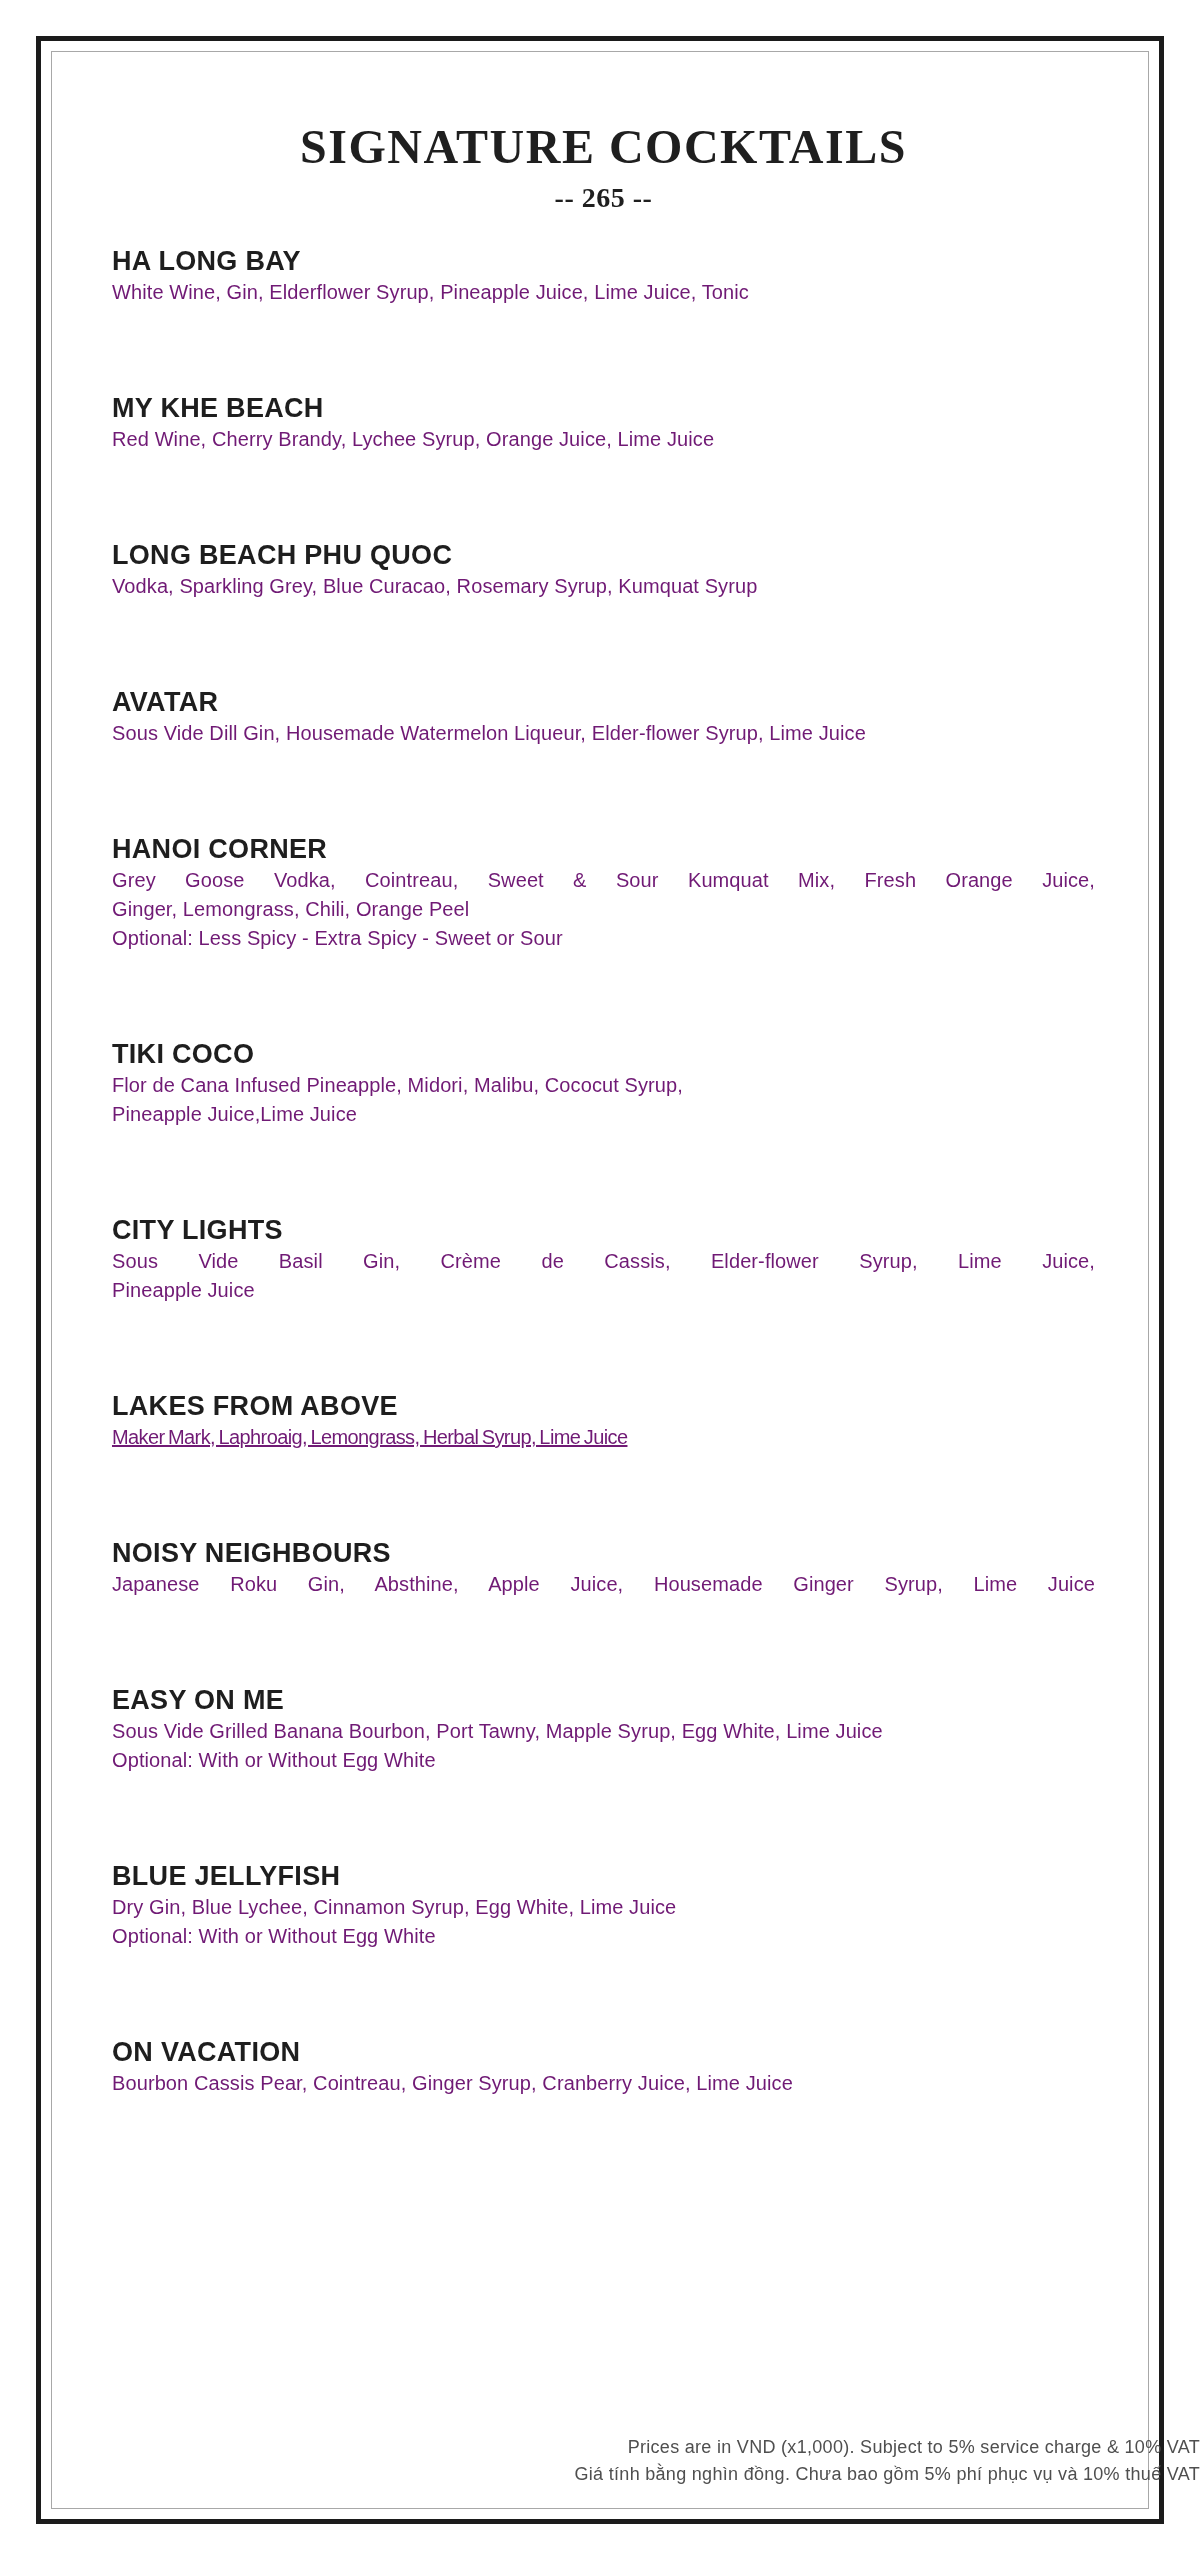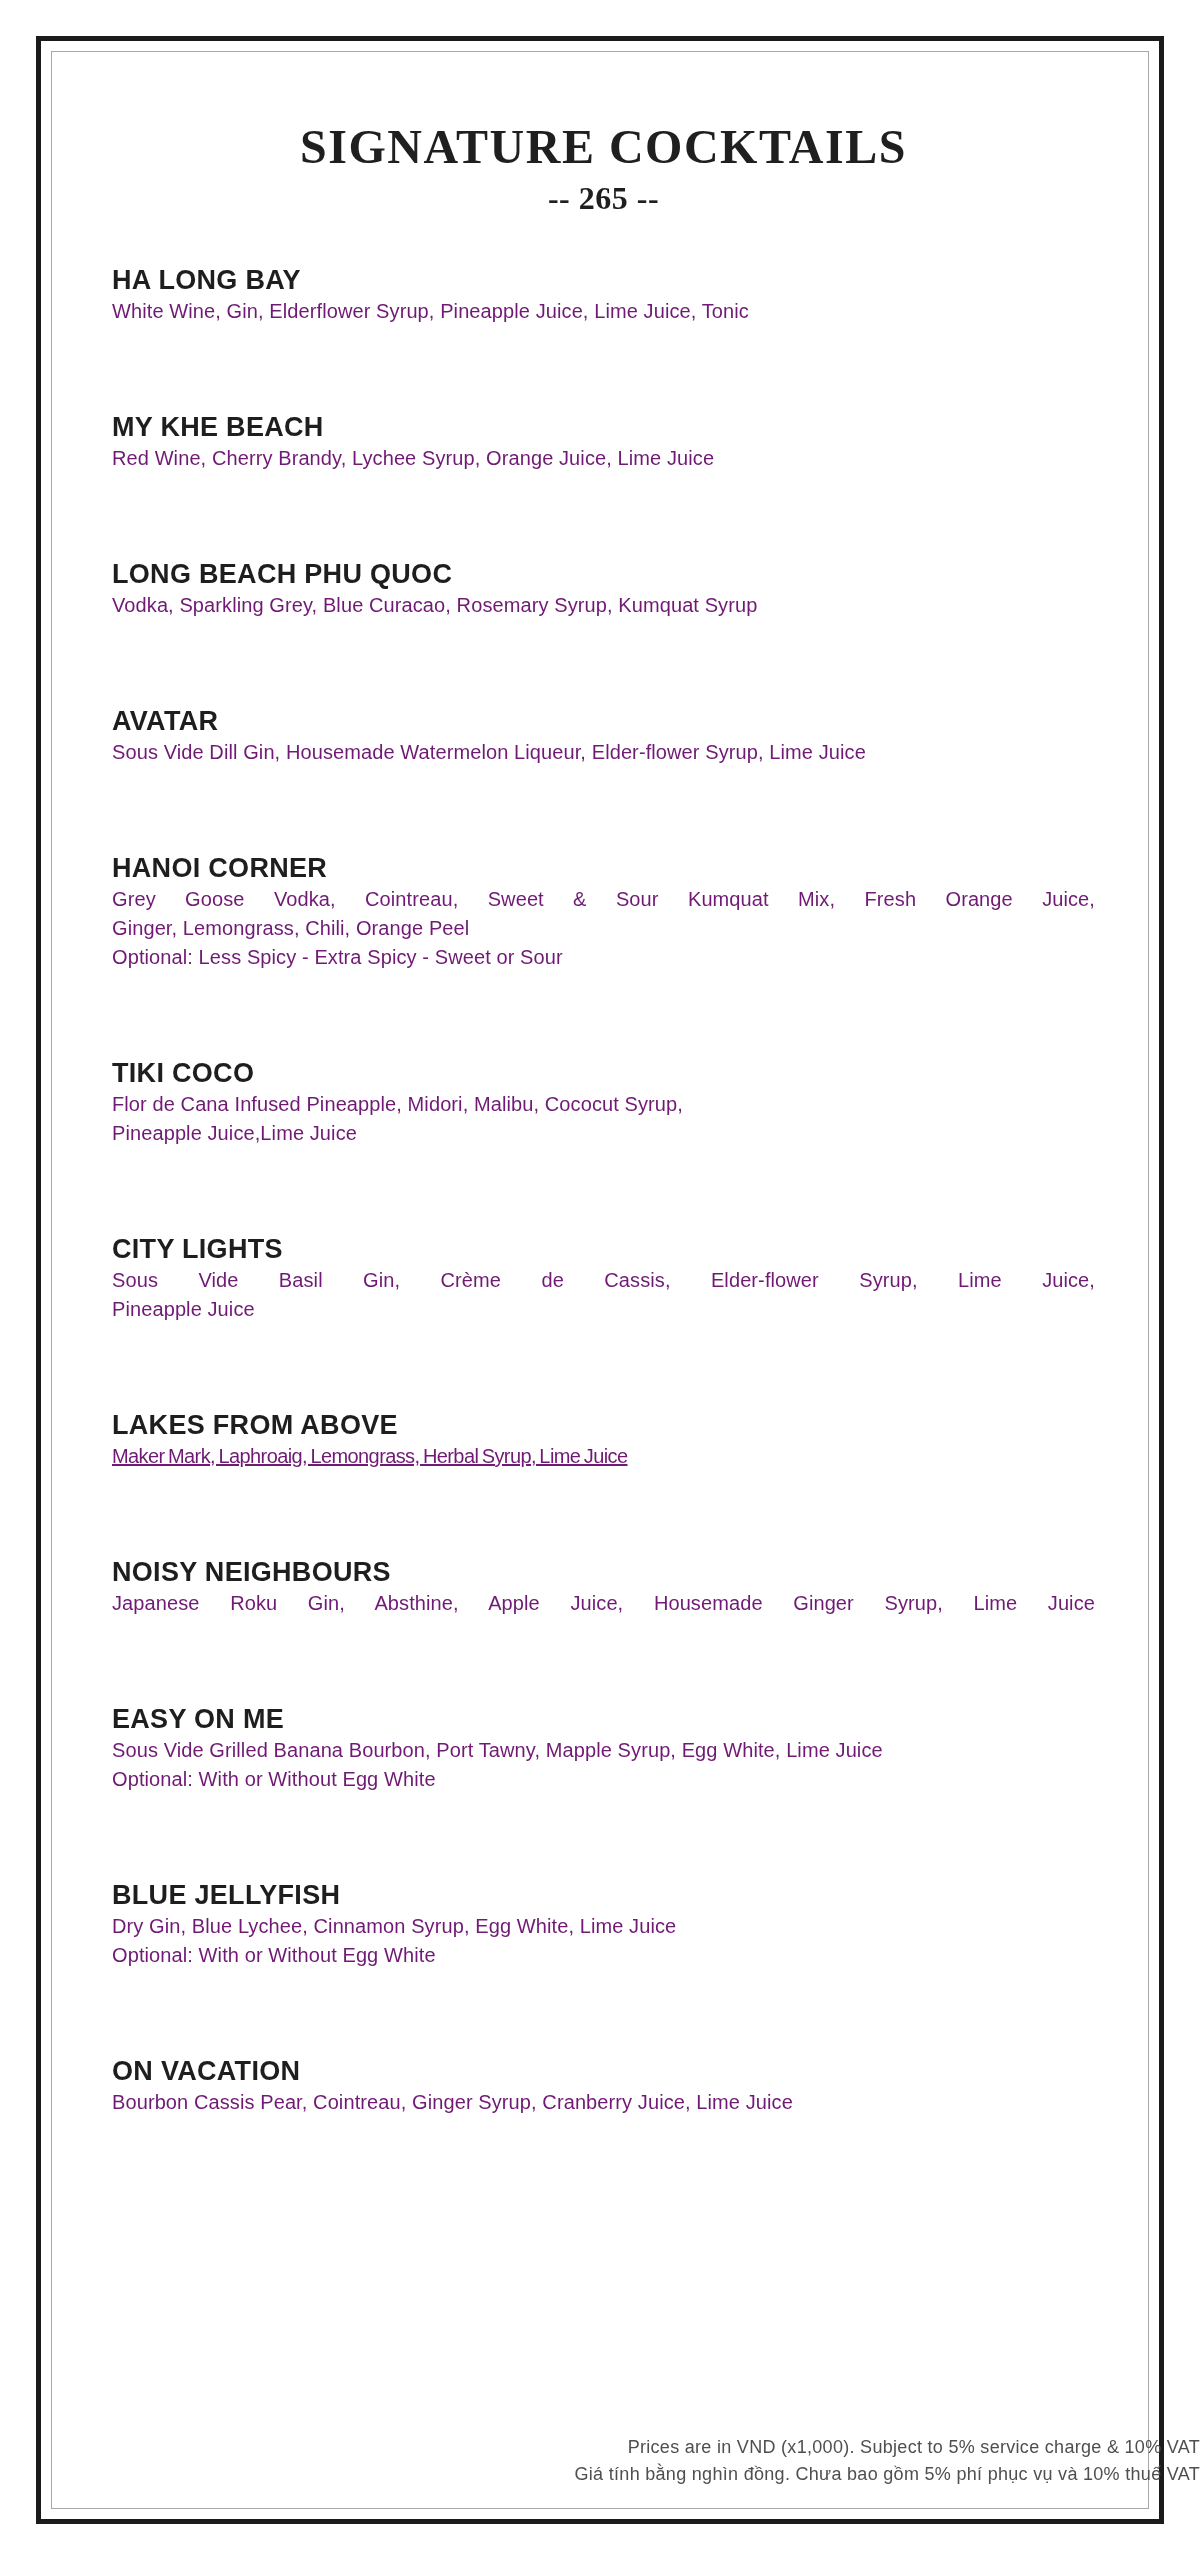--- a/index.html
+++ b/index.html
@@ -33,26 +33,26 @@
     font-family: "Liberation Serif", serif;
     color: #1f1f1f;
     font-weight: bold;
   }
   .menu-title {
     font-size: 48px;
     line-height: 58px;
     letter-spacing: 1.5px;
   }
   .menu-price {
-    font-size: 32px;
+    font-size: 28px;
     line-height: 44px;
     letter-spacing: 0.5px;
   }
   .menu-list {
-    margin-top: 43px;
+    margin-top: 24px;
   }
   .item {
     margin-bottom: 84px;
   }
   .item-name {
     font-size: 27px;
     line-height: 34px;
     font-weight: bold;
     letter-spacing: 0.3px;
     color: #1e1e1e;

